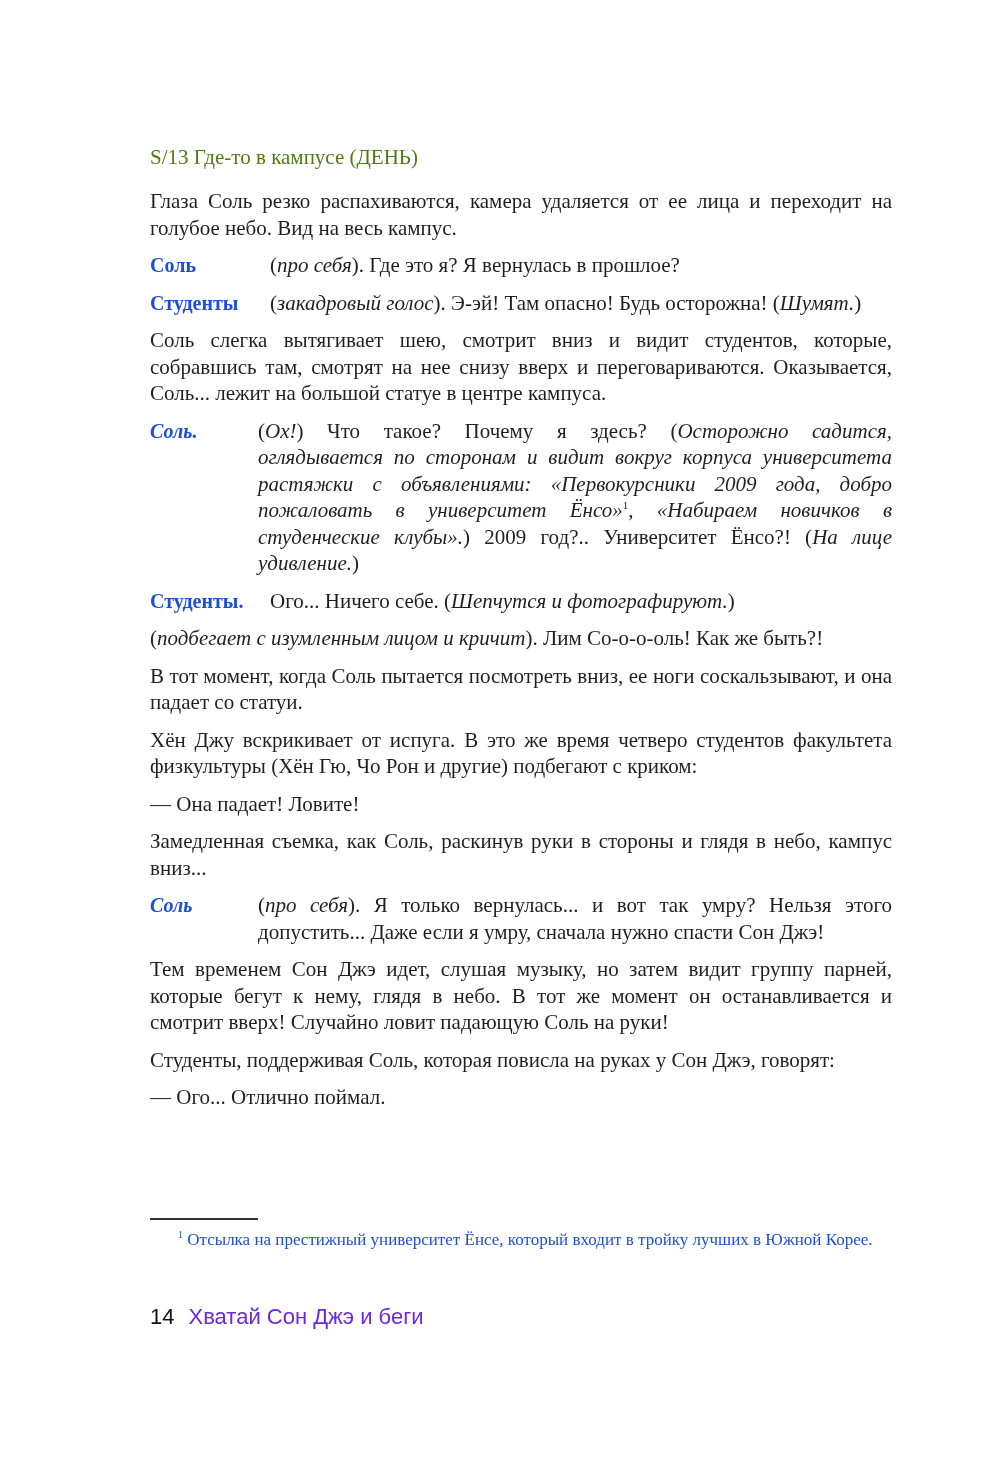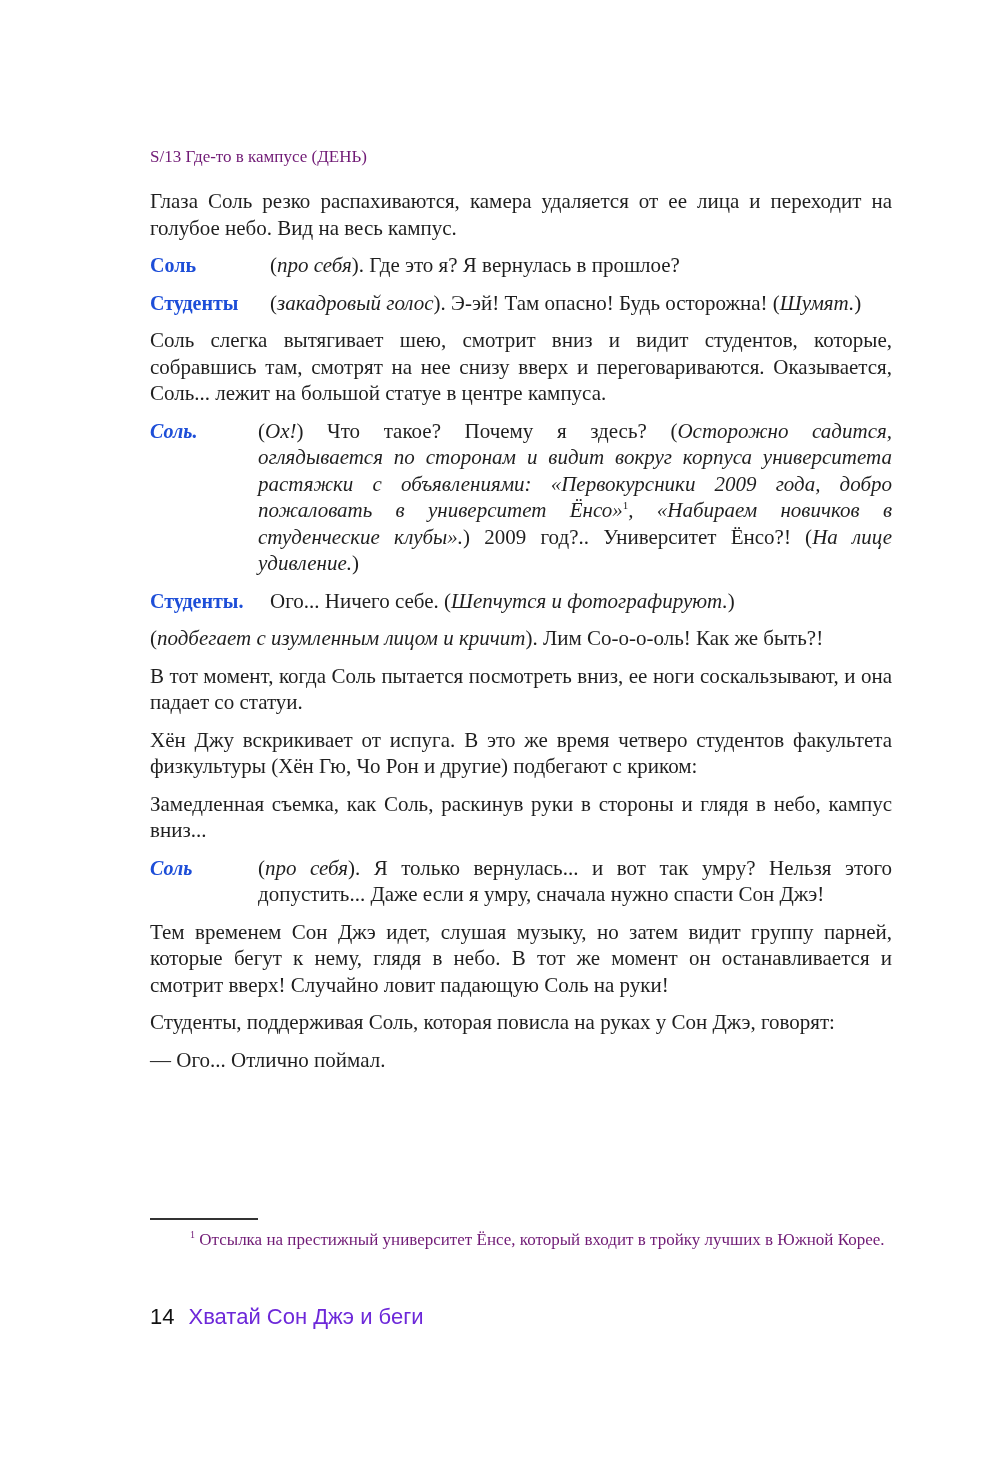--- a/index.html
+++ b/index.html
@@ -3,38 +3,38 @@
 <meta charset="utf-8">
 <style>
   html, body { margin: 0; padding: 0; background: #ffffff; }
   body { width: 1000px; height: 1467px; position: relative; overflow: hidden; }
   .page {
     position: absolute; left: 150px; top: 142px; width: 742px;
     font-family: "Liberation Serif", "DejaVu Serif", serif;
     font-size: 21px; line-height: 26.5px; color: #1f1f1f;
   }
   .heading {
-    color: #701a75; font-size: 17px; margin: 0 0 16px 0; line-height: 30px;
+    color: #4d7c0f; font-size: 21px; margin: 0 0 16px 0; line-height: 30px;
   }
   p.para { margin: 0 0 11px 0; text-align: justify; hyphens: manual; }
   .dlg { display: flex; margin: 0 0 11px 0; }
   .speaker {
     color: #1d4ed8; font-weight: bold; flex: 0 0 120px; font-size: 20px;
   }
   .speaker.narrow { flex-basis: 108px; font-style: italic; }
   .line { flex: 1; text-align: justify; }
   i { font-style: italic; }
   sup { font-size: 11px; line-height: 0; vertical-align: super; }
   .fn-rule {
     position: absolute; left: 150px; top: 1218px; width: 108px; height: 1.5px; background: #333;
   }
   .footnote {
-    position: absolute; left: 162px; top: 1228px; width: 742px;
+    position: absolute; left: 150px; top: 1228px; width: 742px;
     font-family: "Liberation Serif", "DejaVu Serif", serif;
-    font-size: 17px; line-height: 24px; color: #701a75; text-indent: 28px; text-align: justify;
+    font-size: 17px; line-height: 24px; color: #1d4ed8; text-indent: 28px; text-align: justify;
   }
   .footnote sup { font-size: 10px; }
   .footer {
     position: absolute; left: 150px; top: 1304px;
     font-family: "Liberation Sans", "DejaVu Sans", sans-serif; font-size: 22px; color: #111;
   }
   .footer .title { color: #6d28d9; margin-left: 14px; }
 </style>
 </head>
 <body>
@@ -65,20 +65,21 @@
     <span class="speaker">Студенты.</span>
     <span class="line"><span>Ого... Ничего себе. (</span><i>Шепчутся и фотографируют.</i><span>)</span></span>
   </div>
 
   <div class="dlg">
     <span class="line">(<i>подбегает с изумленным лицом и кричит</i><span>). Лим Со-о-о-оль! Как же быть?!</span></span>
   </div>
 
   <p class="para">В тот момент, когда Соль пытается посмотреть вниз, ее ноги соскаль­зывают, и она падает со статуи.</p>
   <p class="para">Хён Джу вскрикивает от испуга. В это же время четверо студентов фа­культета физкультуры (Хён Гю, Чо Рон и другие) подбегают с криком:</p>
+  <p class="para">— Она падает! Ловите!</p>
   <p class="para">Замедленная съемка, как Соль, раскинув руки в стороны и глядя в не­бо, кампус вниз...</p>
 
   <div class="dlg">
     <span class="speaker narrow">Соль</span>
     <span class="line">(<i>про себя</i><span>). Я только вернулась... и вот так умру? Нельзя этого допустить... Даже если я умру, сначала нужно спасти Сон Джэ!</span></span>
   </div>
 
   <p class="para">Тем временем Сон Джэ идет, слушая музыку, но затем видит группу парней, которые бегут к нему, глядя в небо. В тот же момент он оста­навливается и смотрит вверх! Случайно ловит падающую Соль на руки!</p>
   <p class="para">Студенты, поддерживая Соль, которая повисла на руках у Сон Джэ, говорят:</p>
   <p class="para">— Ого... Отлично поймал.</p>

